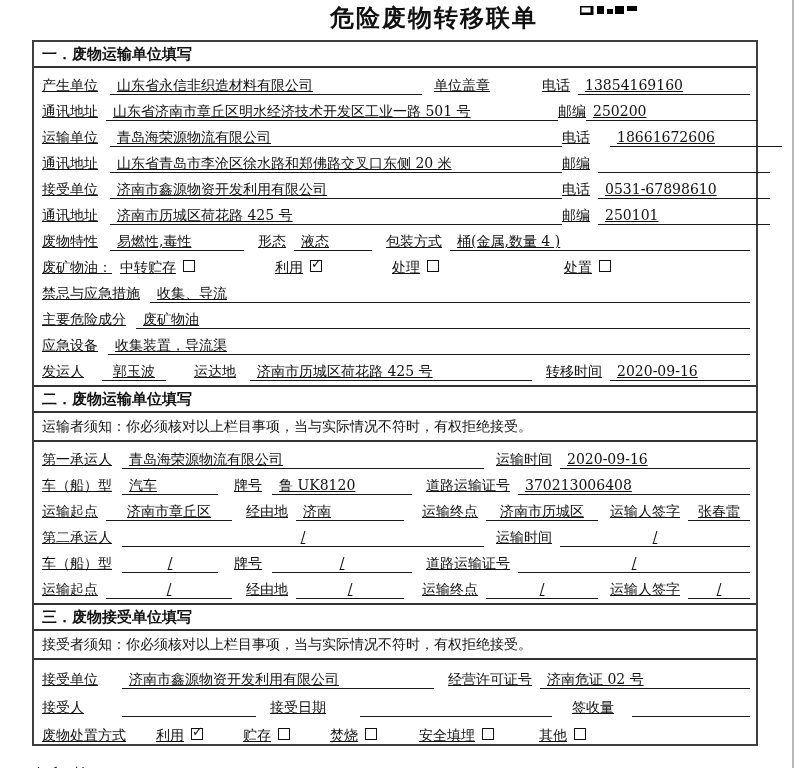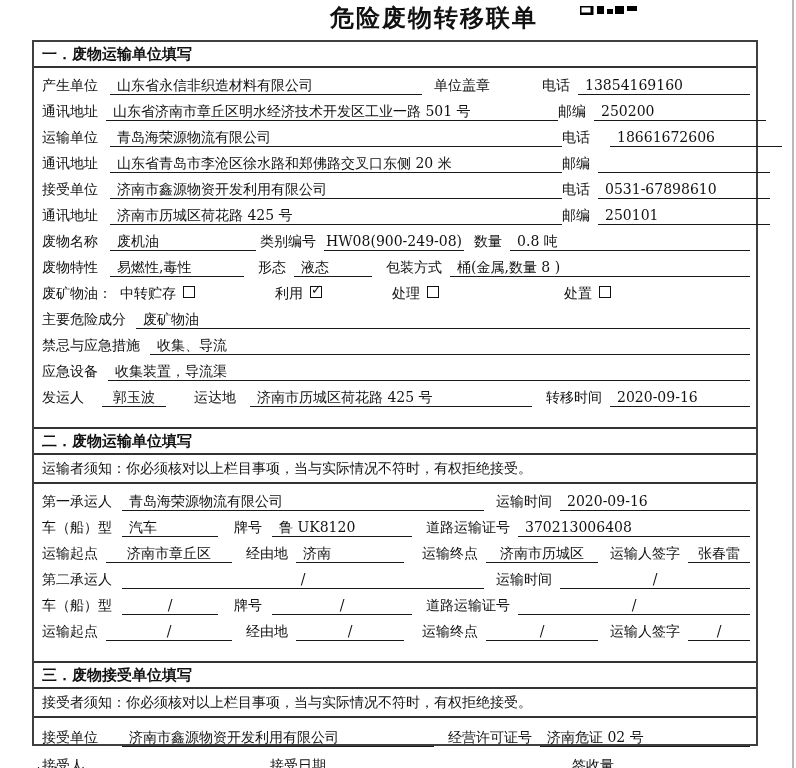--- a/index.html
+++ b/index.html
@@ -20,21 +20,21 @@
     position:absolute; left:32px; top:40px; width:726px; height:706px;
     border:2px solid #3f3f3f; box-sizing:border-box; background:#fff;
   }
   .sec-head {
     font-family:"DejaVu Sans", sans-serif; font-weight:bold; font-size:15px;
     padding:3px 8px 2px 8px; border-bottom:2px solid #333; white-space:nowrap;
   }
   .notice-row {
     font-size:14px; padding:5px 8px 4px 8px; border-bottom:2px solid #333; white-space:nowrap;
   }
-  .sec-body { padding:3px 0 18px 0; }
+  .sec-body { padding:3px 0 2px 0;text-decoration:underline; }
   .sec-body.divided { border-bottom:2px solid #333; }
   .r { display:flex; align-items:flex-end; height:24px; padding:0 6px 2px 8px; font-size:14px; }
   .r3 { height:26px; }
   .lb { flex:none; white-space:nowrap; }
   .u  { flex:none; border-bottom:1px solid #191919; height:19px; line-height:19px;
         padding:0 7px; box-sizing:border-box; white-space:nowrap; overflow:hidden; }
   .u.c { text-align:center; padding:0 2px; }
   .grow { flex:1 1 auto; }
   .opt { display:inline-flex; white-space:nowrap; }
   .opt .t { margin-right:7px; }
@@ -74,21 +74,21 @@
         <span class="u" style="width:312px; margin-left:12px">山东省永信非织造材料有限公司</span>
         <span class="lb" style="margin-left:12px">单位盖章</span>
         <span class="lb" style="margin-left:auto">电话</span>
         <span class="u" style="width:172px; margin-left:8px">13854169160</span>
       </div>
 
       <div class="r">
         <span class="lb">通讯地址</span>
         <span class="u" style="width:452px; margin-left:8px">山东省济南市章丘区明水经济技术开发区工业一路 501 号</span>
         <span class="lb" style="margin-left:auto">邮编</span>
-        <span class="u" style="width:172px; margin-left:8px">250200</span>
+        <span class="u" style="width:172px; ">250200</span>
       </div>
 
       <div class="r">
         <span class="lb">运输单位</span>
         <span class="u" style="width:452px; margin-left:12px">青岛海荣源物流有限公司</span>
         <span class="lb" style="margin-left:auto">电话</span>
         <span class="u" style="width:172px; margin-left:20px">18661672606</span>
       </div>
 
       <div class="r">
@@ -105,36 +105,28 @@
         <span class="u" style="width:172px; margin-left:8px">0531-67898610</span>
       </div>
 
       <div class="r">
         <span class="lb">通讯地址</span>
         <span class="u" style="width:452px; margin-left:12px">济南市历城区荷花路 425 号</span>
         <span class="lb" style="margin-left:auto">邮编</span>
         <span class="u" style="width:172px; margin-left:8px">250101</span>
       </div>
 
-      <div class="r">
-        <span class="lb">废物名称</span>
-        <span class="u" style="width:146px; margin-left:12px">废机油</span>
-        <span class="lb" style="margin-left:4px">类别编号</span>
-        <span class="u c" style="min-width:118px; margin-left:8px">HW08(900-249-08)</span>
-        <span class="lb" style="margin-left:10px">数量</span>
-        <span class="u grow" style="margin-left:8px">0.8 吨</span>
-      </div>
 
       <div class="r">
         <span class="lb">废物特性</span>
         <span class="u" style="width:134px; margin-left:12px">易燃性,毒性</span>
         <span class="lb" style="margin-left:14px">形态</span>
         <span class="u" style="width:78px; margin-left:8px">液态</span>
         <span class="lb" style="margin-left:14px">包装方式</span>
-        <span class="u grow" style="margin-left:8px">桶(金属,数量 8 )</span>
+        <span class="u grow" style="margin-left:8px">桶(金属,数量 4 )</span>
       </div>
 
       <div class="r">
         <span class="lb">废矿物油：</span>
         <span class="opt" style="margin-left:8px">
           <span class="t">中转贮存</span>
           <span class="cb"></span>
         </span>
         <span class="opt" style="margin-left:80px">
           <span class="t">利用</span>
@@ -144,27 +136,27 @@
           <span class="t">处理</span>
           <span class="cb"></span>
         </span>
         <span class="opt" style="margin-left:125px">
           <span class="t">处置</span>
           <span class="cb"></span>
         </span>
       </div>
 
       <div class="r">
+        <span class="lb">禁忌与应急措施</span>
+        <span class="u grow" style="margin-left:10px">收集、导流</span>
+      </div>
+
+      <div class="r">
         <span class="lb">主要危险成分</span>
         <span class="u grow" style="margin-left:10px">废矿物油</span>
-      </div>
-
-      <div class="r">
-        <span class="lb">禁忌与应急措施</span>
-        <span class="u grow" style="margin-left:10px">收集、导流</span>
       </div>
 
       <div class="r">
         <span class="lb">应急设备</span>
         <span class="u grow" style="margin-left:10px">收集装置，导流渠</span>
       </div>
 
       <div class="r">
         <span class="lb">发运人</span>
         <span class="u c" style="width:64px; margin-left:18px">郭玉波</span>

